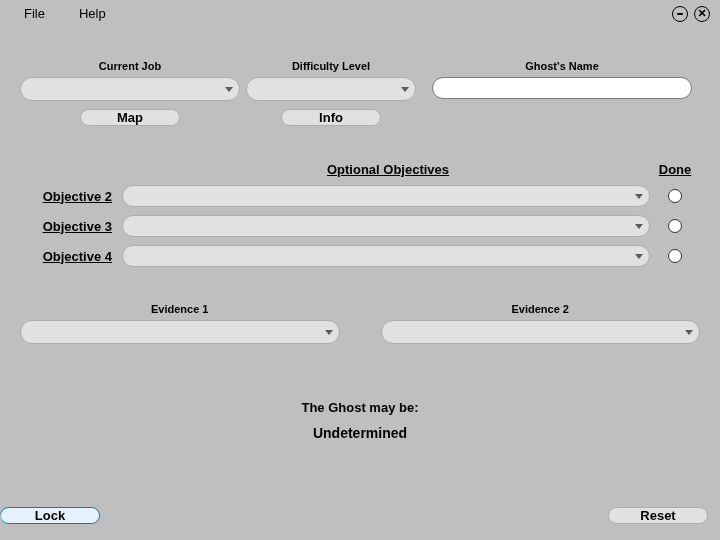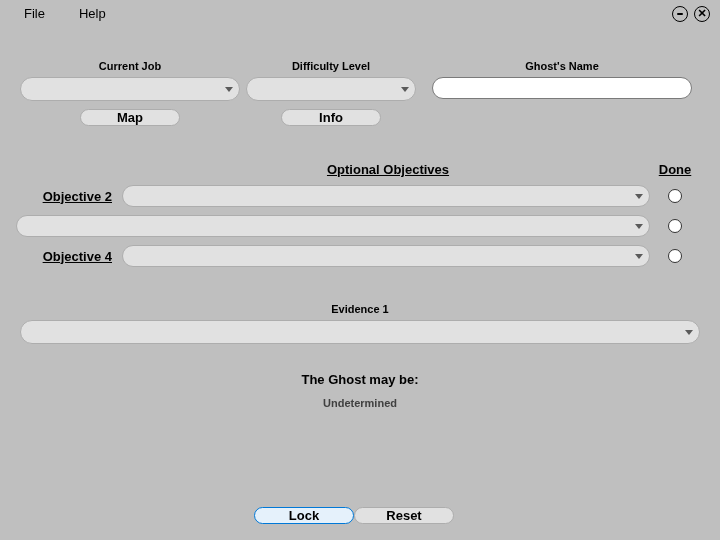--- a/index.html
+++ b/index.html
@@ -210,41 +210,41 @@
     flex: 1;
     display: flex;
     flex-direction: column;
     align-items: center;
   }
   .evidence-col .label-head { margin-bottom: 5px; }
   .evidence-col .combo { margin-top: 0; }
 
   
   .result {
-    margin-top: 28px;
+    margin-top: 56px;
     text-align: center;
   }
   .result .lead {
     font-weight: bold;
     font-size: 13px;
   }
   .result .value {
     font-weight: bold;
-    font-size: 11px;
-    color: #404040;
+    font-size: 14px;
+    color: #000000;
     margin-top: 10px;
   }
 
   
   .bottom-buttons {
     position: absolute;
     left: 0; right: 12px;
     bottom: 16px;
     display: flex;
-    justify-content: center;
+    justify-content: space-between;
   }
   .bottom-buttons .btn {
     margin-top: 0;
     min-width: 100px;
   }
 </style>
 </head>
 <body>
 
 <div class="window">
@@ -289,39 +289,44 @@
 
     <div class="obj-row">
       <div class="obj-label">Objective 2</div>
       <div class="obj-combo"></div>
       <div class="obj-check">
         <div class="checkbox"></div>
       </div>
     </div>
 
     <div class="obj-row">
+      <div class="obj-label">Objective 3</div>
       <div class="obj-combo"></div>
       <div class="obj-check">
         <div class="checkbox"></div>
       </div>
     </div>
 
     <div class="obj-row">
       <div class="obj-label">Objective 4</div>
       <div class="obj-combo"></div>
       <div class="obj-check">
         <div class="checkbox"></div>
       </div>
     </div>
 
     <div class="evidence-row">
       <div class="evidence-col">
         <div class="label-head">Evidence 1</div>
         <div class="combo"></div>
       </div>
+      <div class="evidence-col">
+        <div class="label-head">Evidence 2</div>
+        <div class="combo"></div>
+      </div>
     </div>
 
     <div class="result">
       <div class="lead">The Ghost may be:</div>
       <div class="value">Undetermined</div>
     </div>
 
   </div>
 
   <div class="bottom-buttons">

